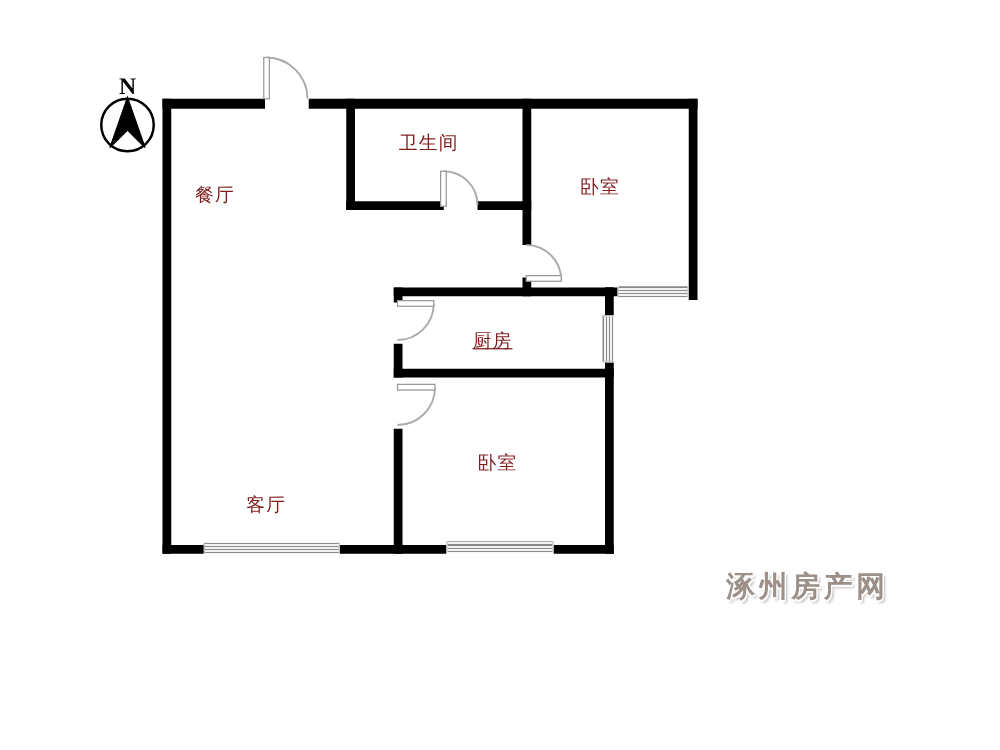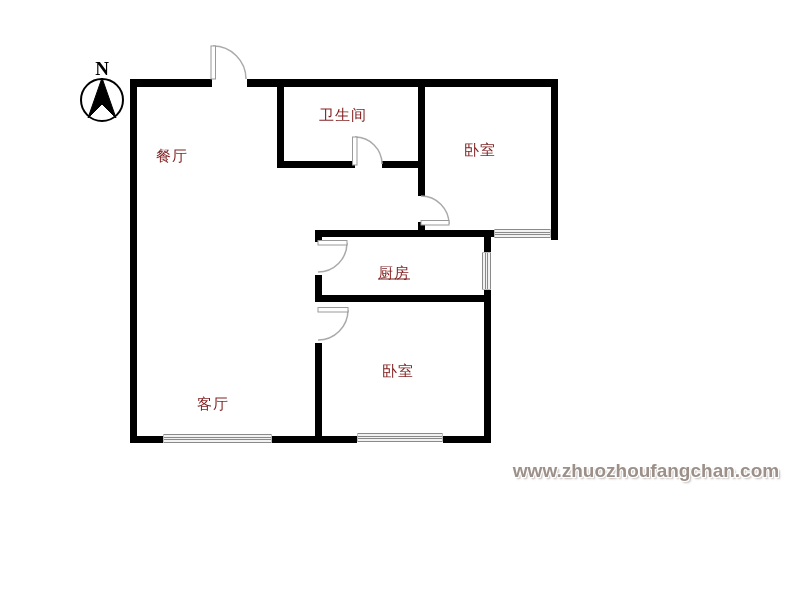--- a/index.html
+++ b/index.html
@@ -110,16 +110,16 @@
   </svg>
 
   <div class="room-label" style="left:172px;top:156px;text-align:center;">餐厅</div>
   <div class="room-label" style="left:343px;top:115px;">卫生间</div>
   <div class="room-label" style="left:480px;top:150px;">卧室</div>
   <div class="room-label" style="left:394px;top:273px;text-decoration:underline;">厨房</div>
   <div class="room-label" style="left:213px;top:356px;margin-top:48px;">客厅</div>
   <div class="room-label" style="left:398px;top:371px;">卧室</div>
 
   <div class="watermark">
-    <div class="site-url">www.zhuozhoufangchan.com</div>
+    <div class="site-name">涿州房产网</div>
   </div>
 
 </div>
 
 </body></html>

